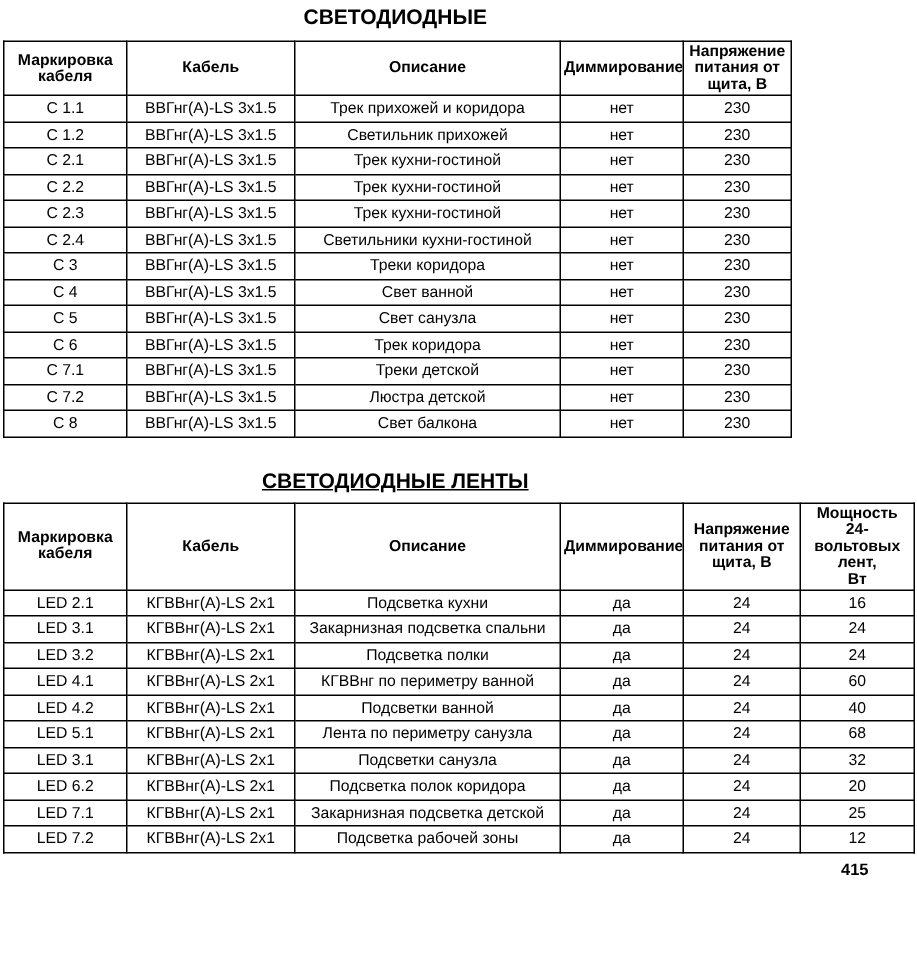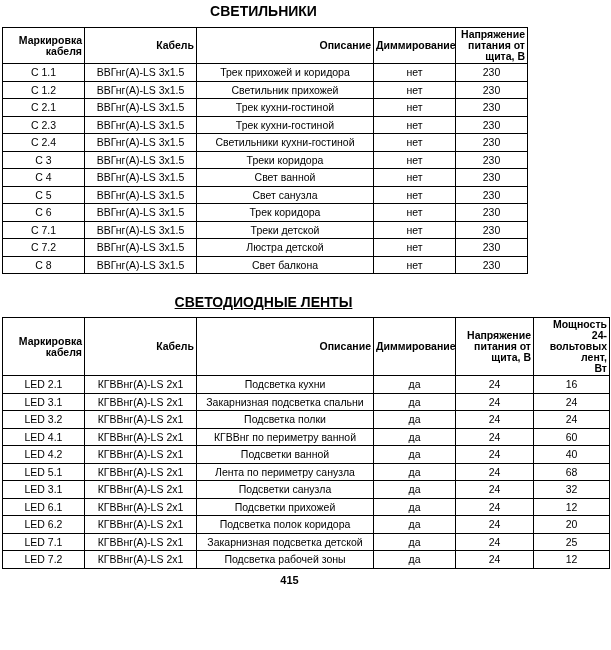--- a/index.html
+++ b/index.html
@@ -43,21 +43,20 @@
     padding: 0 2px;
     overflow: hidden;
   }
   table.doc-table th {
     font-size: 10.5px;
     font-weight: bold;
     line-height: 11px;
     white-space: pre-line;
     height: 33px;
     padding: 1px 2px;
-    text-align: right;
   }
   #table-1 th { height: 36px; }
   table.doc-table td {
     font-size: 10.5px;
     line-height: 12px;
     height: 17.5px;
     white-space: nowrap;
   }
   
   #table-0 th:nth-child(1) { width: 82px; }
@@ -67,34 +66,34 @@
   #table-0 th:nth-child(5) { width: 72px; }
   
   #table-1 th:nth-child(1) { width: 82px; }
   #table-1 th:nth-child(2) { width: 112px; }
   #table-1 th:nth-child(3) { width: 177px; }
   #table-1 th:nth-child(4) { width: 82px; }
   #table-1 th:nth-child(5) { width: 78px; }
   #table-1 th:nth-child(6) { width: 76px; }
   .footer-total {
     width: 609px;
-    text-align: center;
+    text-align: right;
     padding-right: 30px;
     font-size: 11px;
     font-weight: bold;
     margin-top: 5px;
   }
 </style>
 </head>
 <body>
 
 <div class="page">
 
   <section>
-    <div class="section-title title-lights">СВЕТИЛЬНИКИ</div>
+    <div class="section-title title-lights">СВЕТОДИОДНЫЕ</div>
     <table class="doc-table" id="table-0">
         <thead>
           <tr>
             <th>Маркировка
 кабеля</th>
             <th>Кабель</th>
             <th>Описание</th>
             <th>Диммирование</th>
             <th>Напряжение
 питания от
@@ -111,20 +110,27 @@
           </tr>
           <tr>
             <td>С 1.2</td>
             <td>ВВГнг(А)-LS 3х1.5</td>
             <td>Светильник прихожей</td>
             <td>нет</td>
             <td>230</td>
           </tr>
           <tr>
             <td>С 2.1</td>
+            <td>ВВГнг(А)-LS 3х1.5</td>
+            <td>Трек кухни-гостиной</td>
+            <td>нет</td>
+            <td>230</td>
+          </tr>
+          <tr>
+            <td>С 2.2</td>
             <td>ВВГнг(А)-LS 3х1.5</td>
             <td>Трек кухни-гостиной</td>
             <td>нет</td>
             <td>230</td>
           </tr>
           <tr>
             <td>С 2.3</td>
             <td>ВВГнг(А)-LS 3х1.5</td>
             <td>Трек кухни-гостиной</td>
             <td>нет</td>
@@ -259,28 +265,20 @@
           </tr>
           <tr>
             <td>LED 3.1</td>
             <td>КГВВнг(А)-LS 2х1</td>
             <td>Подсветки санузла</td>
             <td>да</td>
             <td>24</td>
             <td>32</td>
           </tr>
           <tr>
-            <td>LED 6.1</td>
-            <td>КГВВнг(А)-LS 2х1</td>
-            <td>Подсветки прихожей</td>
-            <td>да</td>
-            <td>24</td>
-            <td>12</td>
-          </tr>
-          <tr>
             <td>LED 6.2</td>
             <td>КГВВнг(А)-LS 2х1</td>
             <td>Подсветка полок коридора</td>
             <td>да</td>
             <td>24</td>
             <td>20</td>
           </tr>
           <tr>
             <td>LED 7.1</td>
             <td>КГВВнг(А)-LS 2х1</td>

